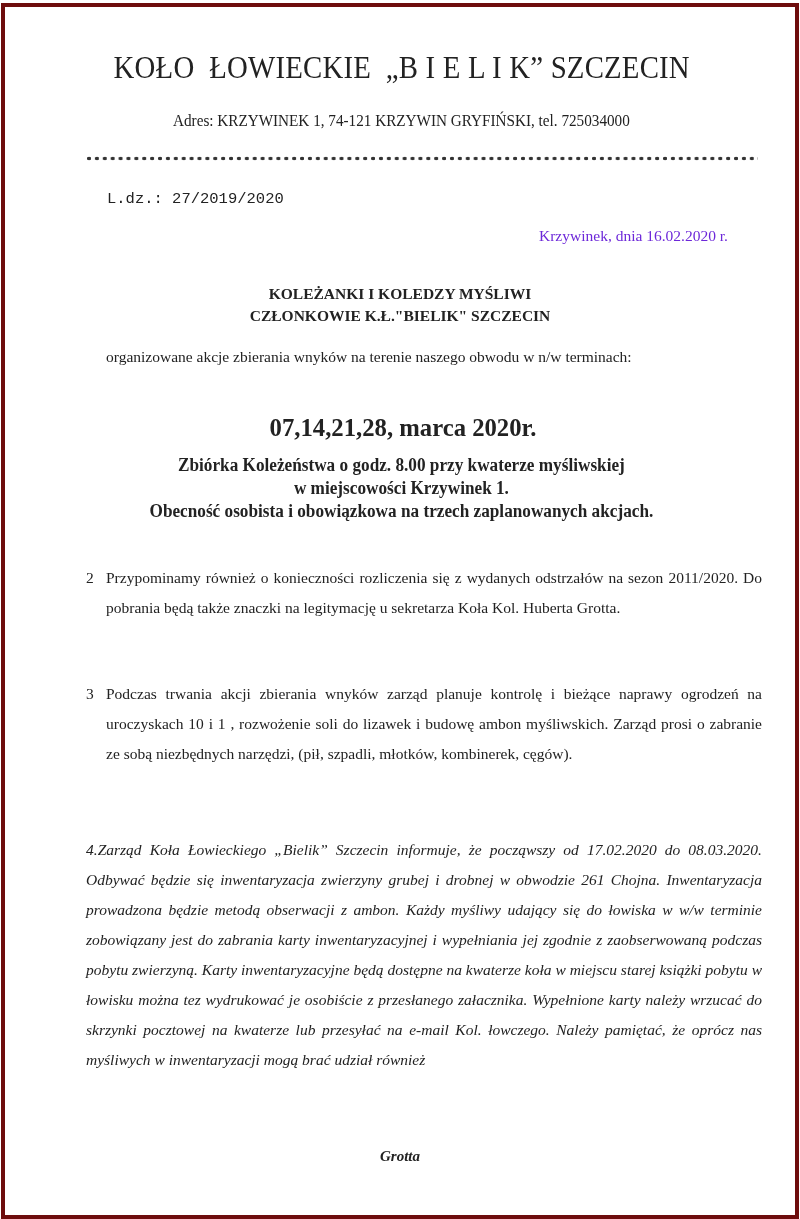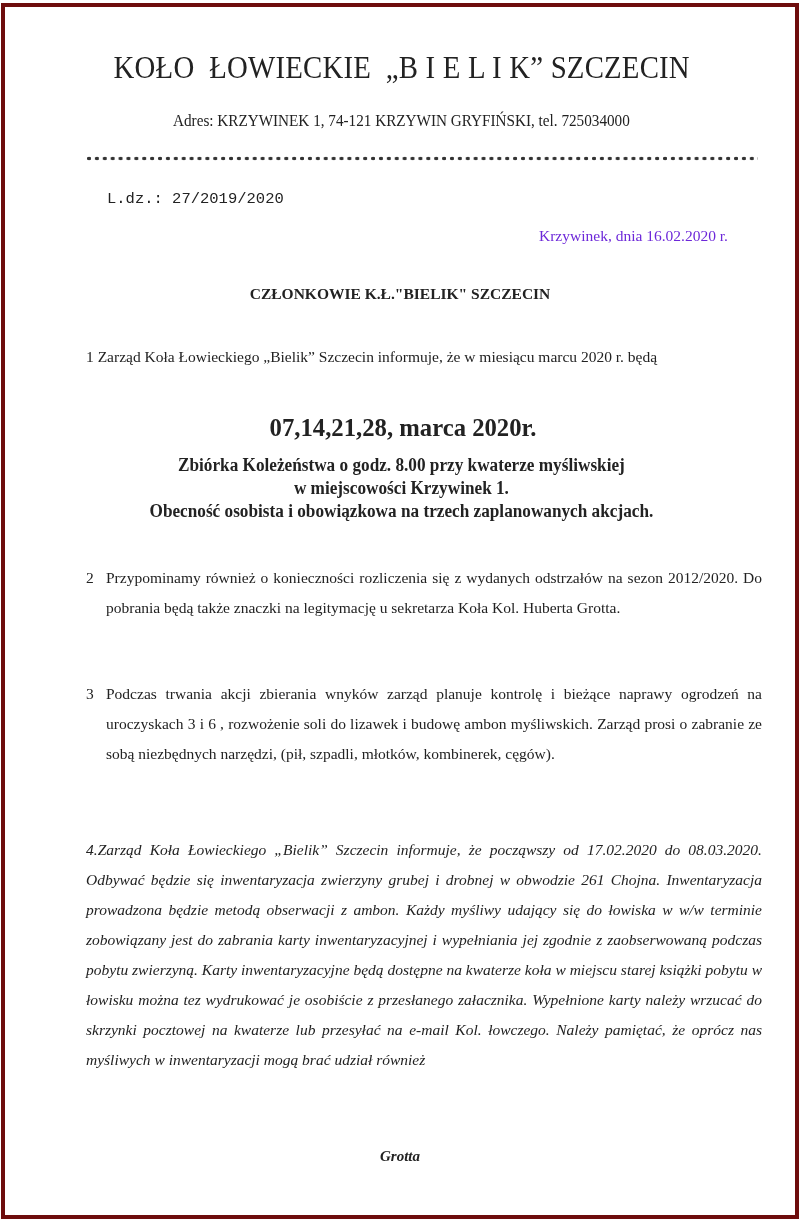--- a/index.html
+++ b/index.html
@@ -74,41 +74,42 @@
 
 <div class="page">
   <div class="title">KOŁO  ŁOWIECKIE  „B I E L I K” SZCZECIN</div>
   <div class="address">Adres: KRZYWINEK 1, 74-121 KRZYWIN GRYFIŃSKI, tel. 725034000</div>
   <div class="dots"></div>
 
   <div class="ref">L.dz.: 27/2019/2020</div>
   <div class="date">Krzywinek, dnia 16.02.2020 r.</div>
 
   <div class="heading">
+    <div>KOLEŻANKI I KOLEDZY MYŚLIWI</div>
     <div>CZŁONKOWIE K.Ł."BIELIK" SZCZECIN</div>
   </div>
 
   <div class="para p1">
-    <span class="line1"><span>1</span> <span>Zarząd Koła Łowieckiego „Bielik” Szczecin informuje, że w miesiącu marcu 2020 r.   będą</span></span>
+    <span class="line2">organizowane  akcje zbierania wnyków na terenie naszego obwodu  w n/w terminach:</span>
   </div>
 
   <div class="dates">07,14,21,28, marca 2020r.</div>
 
   <div class="gather">
     <div>Zbiórka Koleżeństwa o godz. 8.00 przy kwaterze myśliwskiej</div>
     <div>w miejscowości Krzywinek 1.</div>
     <div>Obecność osobista i obowiązkowa  na trzech zaplanowanych akcjach.</div>
   </div>
 
   <div class="para p2 hang">
     <span class="num">2</span>
-    <span class="body">Przypominamy również o konieczności rozliczenia się z wydanych odstrzałów na sezon 2012/2020. Do pobrania będą także znaczki na legitymację u sekretarza Koła Kol. Huberta Grotta.</span>
+    <span class="body">Przypominamy również o konieczności rozliczenia się z wydanych odstrzałów na sezon 2011/2020. Do pobrania będą także znaczki na legitymację u sekretarza Koła Kol. Huberta Grotta.</span>
   </div>
 
   <div class="para p3 hang">
     <span class="num">3</span>
-    <span class="body">Podczas trwania akcji zbierania wnyków zarząd planuje kontrolę i bieżące naprawy ogrodzeń na uroczyskach 3 i 6 , rozwożenie soli do lizawek i budowę ambon myśliwskich. Zarząd prosi o zabranie ze sobą niezbędnych narzędzi, (pił, szpadli, młotków, kombinerek, cęgów).</span>
+    <span class="body">Podczas trwania akcji zbierania wnyków zarząd planuje kontrolę i bieżące naprawy ogrodzeń na uroczyskach 10 i 1 , rozwożenie soli do lizawek i budowę ambon myśliwskich. Zarząd prosi o zabranie ze sobą niezbędnych narzędzi, (pił, szpadli, młotków, kombinerek, cęgów).</span>
   </div>
 
   <div class="para p4"><span>4.</span><span>Zarząd Koła Łowieckiego „Bielik” Szczecin informuje, że począwszy od  17.02.2020  do 08.03.2020.  Odbywać będzie się inwentaryzacja zwierzyny grubej i drobnej w obwodzie 261 Chojna. Inwentaryzacja prowadzona będzie metodą obserwacji z ambon. Każdy myśliwy udający się do łowiska w w/w terminie zobowiązany jest do zabrania karty inwentaryzacyjnej i wypełniania jej zgodnie z zaobserwowaną podczas pobytu zwierzyną. Karty inwentaryzacyjne będą dostępne na kwaterze koła w miejscu starej książki pobytu w łowisku można tez wydrukować je osobiście z przesłanego załacznika. Wypełnione karty należy wrzucać do skrzynki pocztowej na kwaterze lub przesyłać na e-mail Kol. łowczego. Należy pamiętać, że oprócz nas myśliwych w inwentaryzacji mogą brać udział również</span></div>
 
   <div class="verte">Grotta</div>
 </div>
 
 </body></html>

